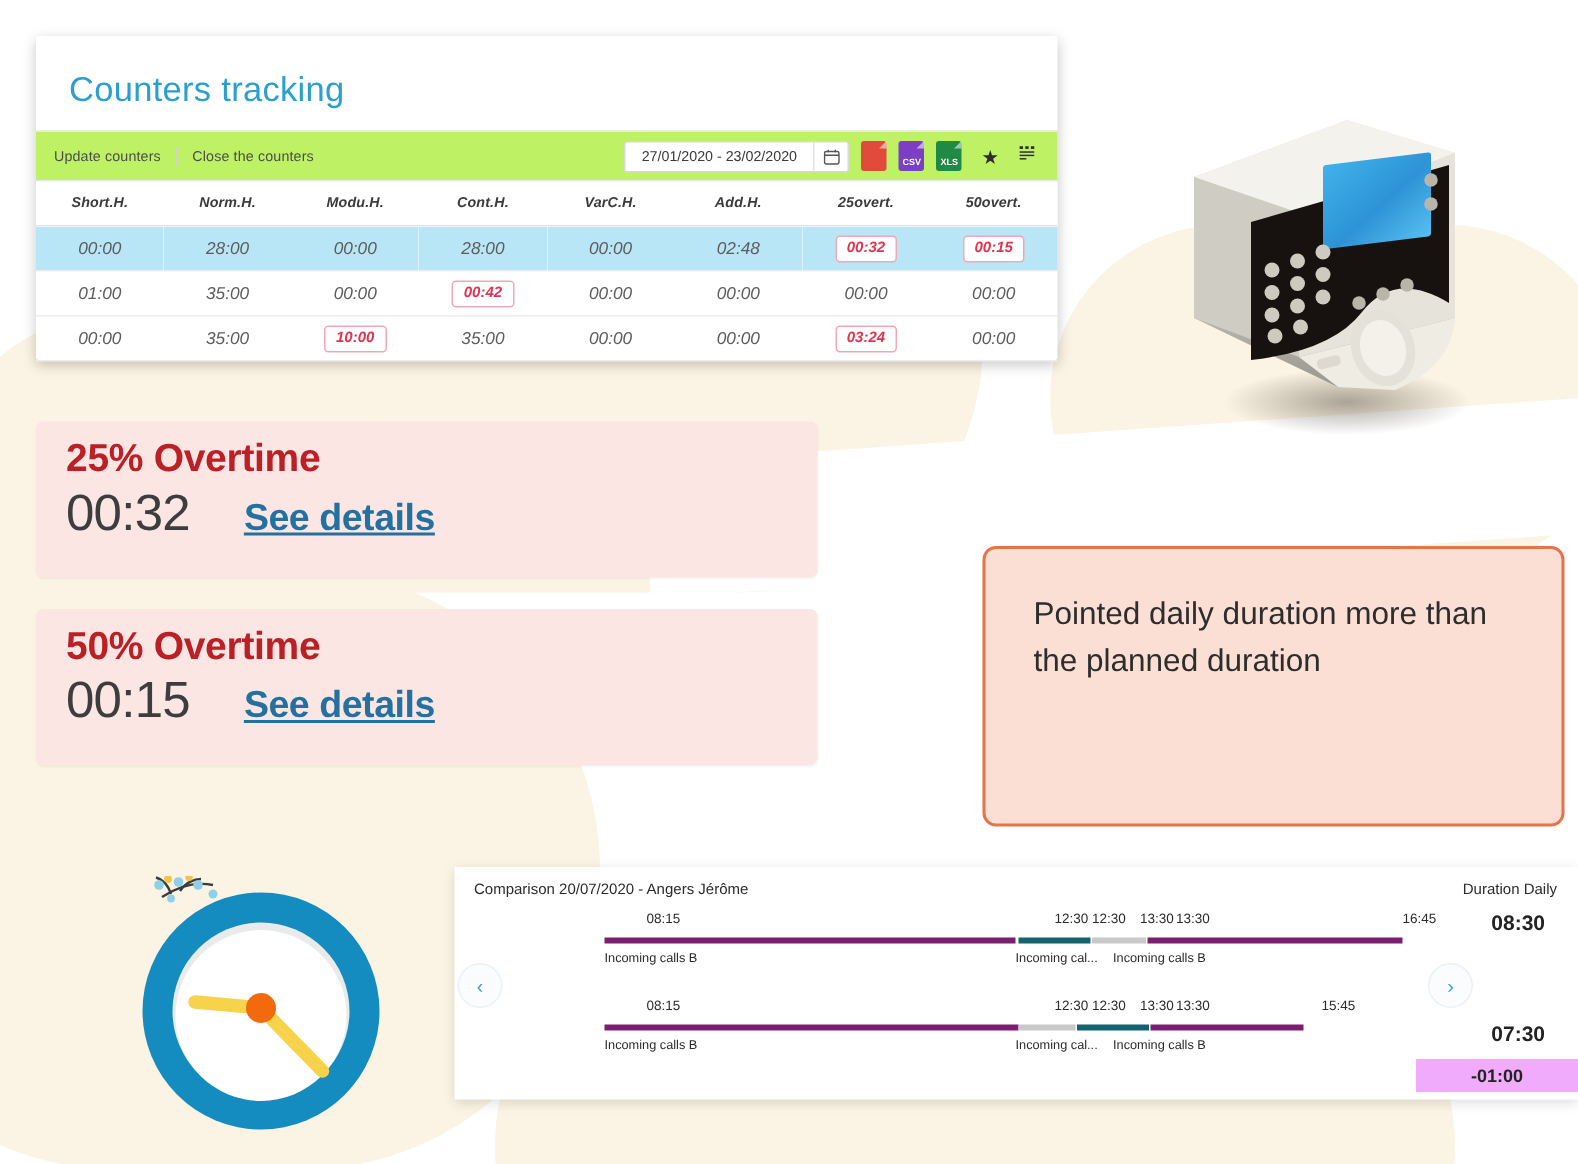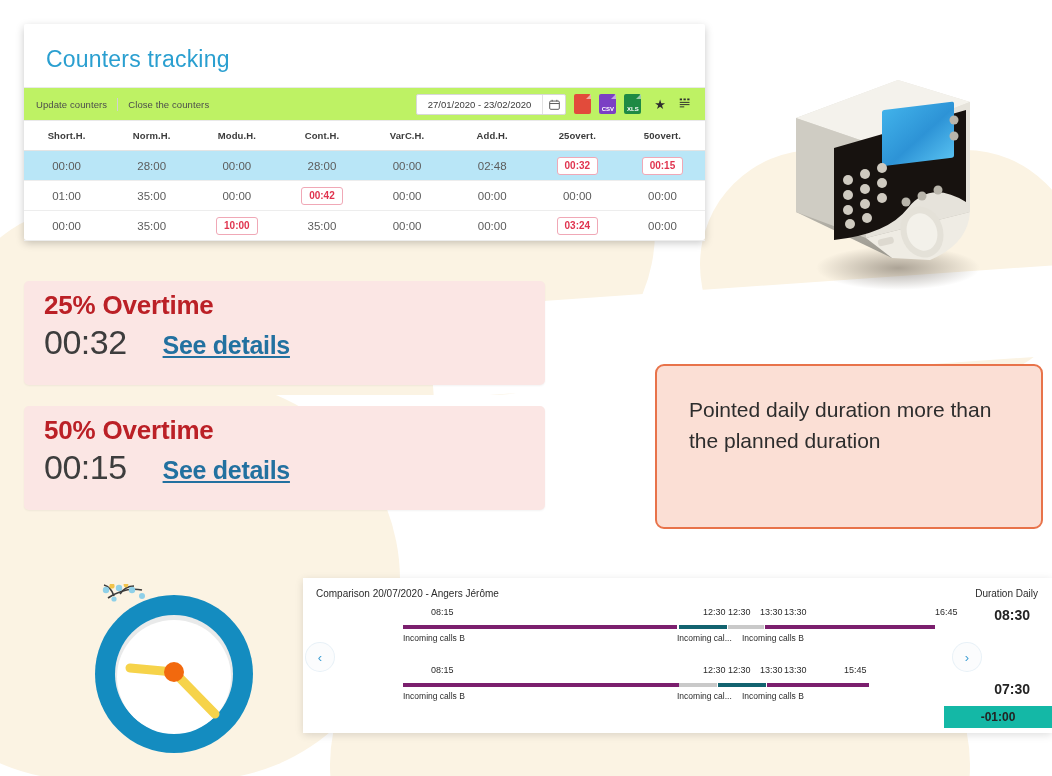--- a/index.html
+++ b/index.html
@@ -64,21 +64,21 @@
     border-width: 0 0 5px 5px; border-style: solid;
     border-color: transparent transparent rgba(255,255,255,.55) transparent;
   }
   #ico-pdf { background: #e24b3b; }
   #ico-csv { background: #7b3fc4; }
   #ico-xls { background: #1e8a44; }
   #ico-star { margin-left: 13px; font-size: 13px; color: #2e2e2e; cursor: pointer; }
   #ico-grid { margin-left: 13px; cursor: pointer; }
 
   
-  #counters-table { width: 100%; border-collapse: collapse; table-layout: fixed; }
+  #counters-table { width: 100%; border-collapse: collapse; table-layout: fixed; font-style: italic; }
   #counters-table th {
     font-size: 9.5px; font-weight: 700; color: #3b3b3b;
     padding: 9px 0 9px 0; text-align: center;
     border-bottom: 1px solid #e4e4e4; background: #fff; letter-spacing: .1px;
   }
   #counters-table td {
     font-size: 11.5px; color: #5c5c5c; text-align: center;
     height: 30px; border-bottom: 1px solid #ededed; position: relative;
   }
   tr.row-highlight td { background: #b9e6f7; color: #4a4a4a; }
@@ -101,21 +101,21 @@
   }
   .ot-row { display: flex; align-items: baseline; padding: 2px 0 0 20px; }
   .ot-value { font-size: 34px; color: #3d3d3d; font-weight: 400; letter-spacing: -.5px; }
   .ot-link {
     font-size: 25px; color: #2271a0; font-weight: 700;
     text-decoration: underline; margin-left: 36px; cursor: pointer; letter-spacing: -.3px;
   }
 
   
   #callout {
-    position: absolute; left: 655px; top: 364px; width: 388px; height: 165px;
+    position: absolute; left: 655px; top: 364px; width: 388px; height: 187px;
     background: #fbdfd5; border: 2px solid #e8734a; border-radius: 9px; z-index: 3;
   }
   #callout-text {
     font-size: 21px; color: #2d2d2d; line-height: 1.48;
     padding: 28px 24px 0 32px;
   }
 
   
   #clock { position: absolute; left: 86px; top: 584px; width: 175px; height: 175px; z-index: 3; }
 
@@ -140,21 +140,21 @@
   }
   .tl-seg { position: absolute; top: 18px; height: 4px; }
   .tl-sub {
     position: absolute; top: 26px; font-size: 8.5px; color: #2b2b2b; white-space: nowrap;
   }
   .cmp-duration {
     position: absolute; right: 22px; font-size: 14px; font-weight: 700; color: #232323;
   }
   #cmp-diff {
     position: absolute; right: 0; bottom: 5px; width: 108px; height: 22px;
-    background: #14b8a6; display: flex; align-items: center; justify-content: center;
+    background: #f0abfc; display: flex; align-items: center; justify-content: center;
     font-size: 12px; font-weight: 700; color: #232323;
   }
   .nav-arrow {
     position: absolute; width: 28px; height: 28px; border-radius: 50%;
     background: #fbfcfd; display: flex; align-items: center; justify-content: center;
     color: #3f9fd4; font-size: 13px; cursor: pointer; z-index: 4;
     box-shadow: 0 0 0 1px rgba(230,240,246,.9);
   }
   #nav-prev { left: 306px; top: 643px; }
   #nav-next { left: 953px; top: 643px; }
@@ -389,21 +389,21 @@
       <span class="cmp-duration" style="top:0;margin-left:24px;">08:30</span>
     </div>
 
     <div class="cmp-row" style="margin-top:16px;">
       <div class="cmp-track">
         <span class="tl-label" style="left:0px;">08:15</span>
         <span class="tl-label" style="left:272px;">12:30</span>
         <span class="tl-label" style="left:297px;">12:30</span>
         <span class="tl-label" style="left:329px;">13:30</span>
         <span class="tl-label" style="left:353px;">13:30</span>
-        <span class="tl-label" style="left:413px;">15:45</span>
+        <span class="tl-label" style="left:450px;">15:45</span>
 
         <span class="tl-seg" style="left:0px;   width:276px; background:#7b1f6e;"></span>
         <span class="tl-seg" style="left:276px; width:38px;  background:#c9c9c9;"></span>
         <span class="tl-seg" style="left:315px; width:48px;  background:#12636f;"></span>
         <span class="tl-seg" style="left:364px; width:102px; background:#7b1f6e;"></span>
 
         <span class="tl-sub" style="left:0px;">Incoming calls B</span>
         <span class="tl-sub" style="left:274px;">Incoming cal...</span>
         <span class="tl-sub" style="left:339px;">Incoming calls B</span>
       </div>

